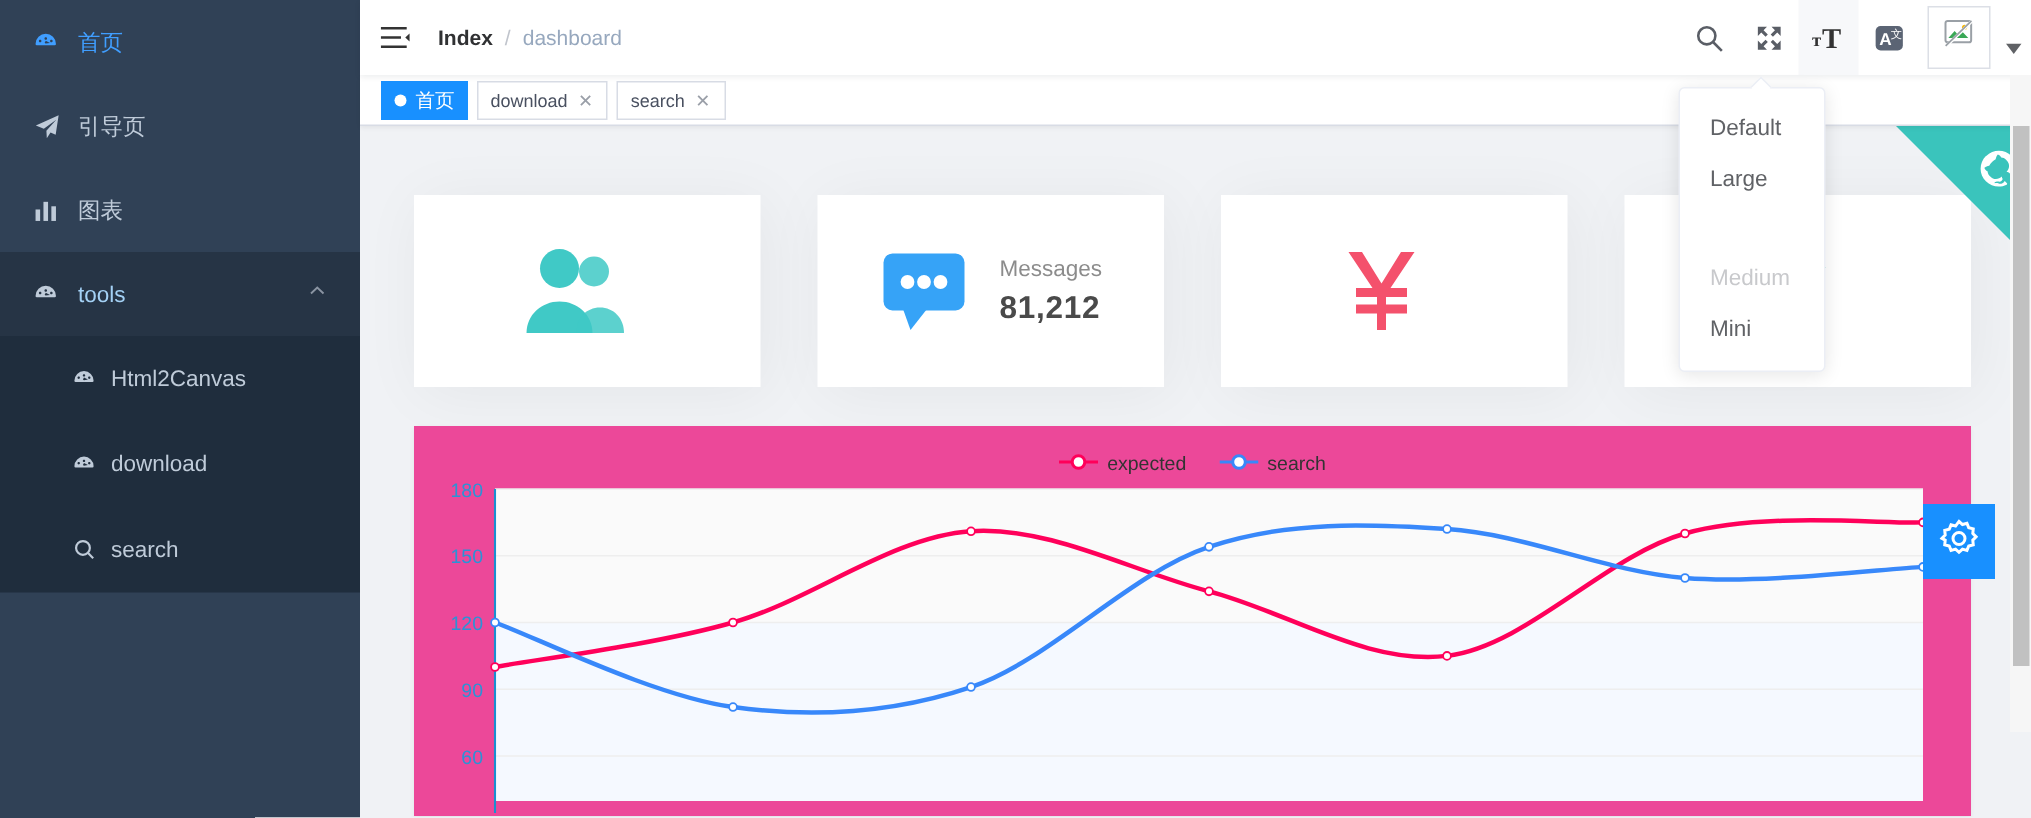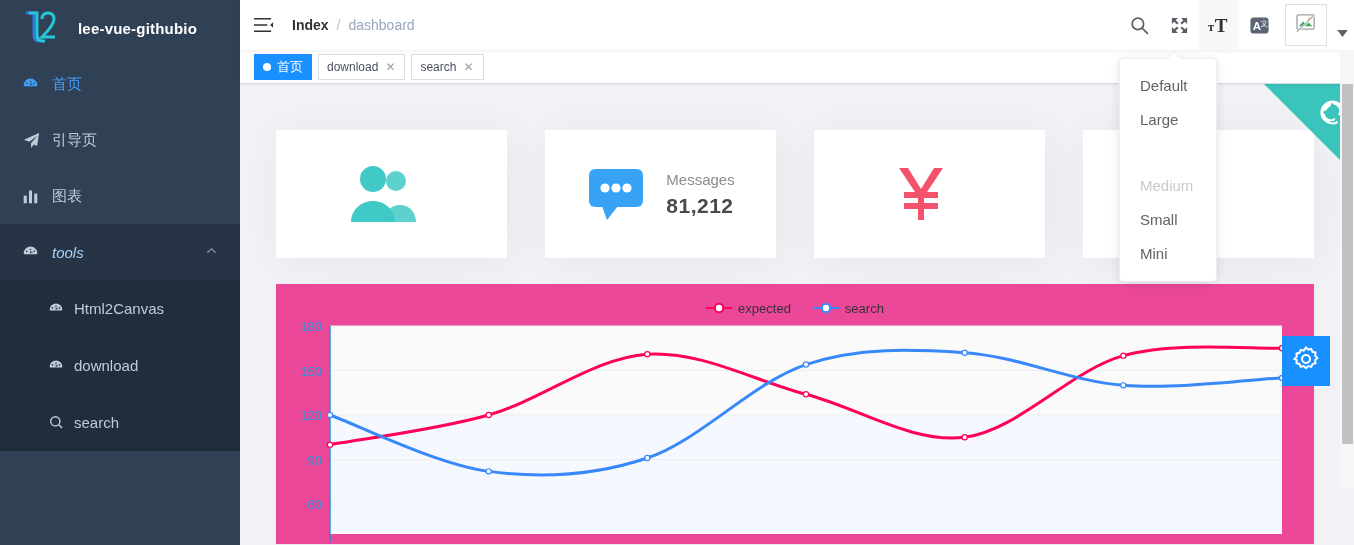--- a/index.html
+++ b/index.html
@@ -22,21 +22,21 @@
 
   .menu { padding-top:0; }
   .menu-item {
     height:56px; display:flex; align-items:center; padding-left:22px;
     color:#bfcbd9; font-size:15px; cursor:pointer; position:relative;
   }
   .menu-item .mi-icon { width:30px; flex:none; display:flex; align-items:center; color:#bfcbd9; }
   .menu-item.active { color:#409eff; }
   .menu-item.active .mi-icon { color:#409eff; }
   .menu-item.open { background:#263445; color:#8cc8f5; }
-  .menu-item.open .mi-label { color:#a4d1f5;font-style:italic; }
+  .menu-item.open .mi-label { color:#a4d1f5; }
   .mi-label { white-space:nowrap; }
   .mi-arrow { position:absolute; right:22px; top:50%; transform:translateY(-50%); }
 
   .submenu { background:#1f2d3d; }
   .submenu .menu-item { padding-left:48px; height:57px; color:#bfcbd9; }
   .submenu .menu-item .mi-icon { width:26px; }
 
   
   .main { position:absolute; left:240px; top:0; right:0; height:488px; background:#f0f2f5; }
 
@@ -138,30 +138,20 @@
   }
   .dd-item.disabled { color:#c8c9cc; cursor:not-allowed;margin-top:32px; }
 </style>
 </head>
 <body>
 
 <div class="app">
 
   <div class="sidebar">
 
-    <div class="logo-row">
-      <span class="logo-mark">
-        <svg width="42" height="36" viewBox="0 0 42 36">
-          <path d="M4 3 h8 v22 q0 6 6 6 h2" fill="none" stroke="#2f7fe0" stroke-width="3"></path>
-          <path d="M4 3 h8 v22 q0 6 6 6 h2" fill="none" stroke="#26c6d6" stroke-width="3" transform="translate(3,0)"></path>
-          <path d="M20 9 q0-6 6-6 t6 6 q0 6-12 18 h13" fill="none" stroke="#26c6d6" stroke-width="3"></path>
-        </svg>
-      </span>
-      <span class="logo-text">lee-vue-githubio</span>
-    </div>
 
     <div class="menu">
 
       <div class="menu-item active">
         <span class="mi-icon">
           <svg width="17" height="17" viewBox="0 0 20 20" fill="currentColor">
             <path d="M10 3a8 8 0 00-8 8 1 1 0 001 1h14a1 1 0 001-1 8 8 0 00-8-8zm0 2.6c.6 0 1 .4 1 1s-.4 1-1 1-1-.4-1-1 .4-1 1-1zM5.6 7.6c.6 0 1 .4 1 1s-.4 1-1 1-1-.4-1-1 .4-1 1-1zm8.8 0c.6 0 1 .4 1 1s-.4 1-1 1-1-.4-1-1 .4-1 1-1zM10 8.4l3.3 1.7-3.3.5-.9-.5z"></path>
           </svg>
         </span>
         <span class="mi-label">首页</span>
@@ -448,17 +438,16 @@
     <div class="scrollbar-track">
       <div class="scrollbar-thumb"></div>
     </div>
   </div>
 
   <div class="size-dropdown">
     <span class="arrow"></span>
     <div class="dd-item">Default</div>
     <div class="dd-item">Large</div>
     <div class="dd-item disabled">Medium</div>
-    <div class="dd-item">Small</div>
     <div class="dd-item">Mini</div>
   </div>
 
 </div>
 
 </body></html>

